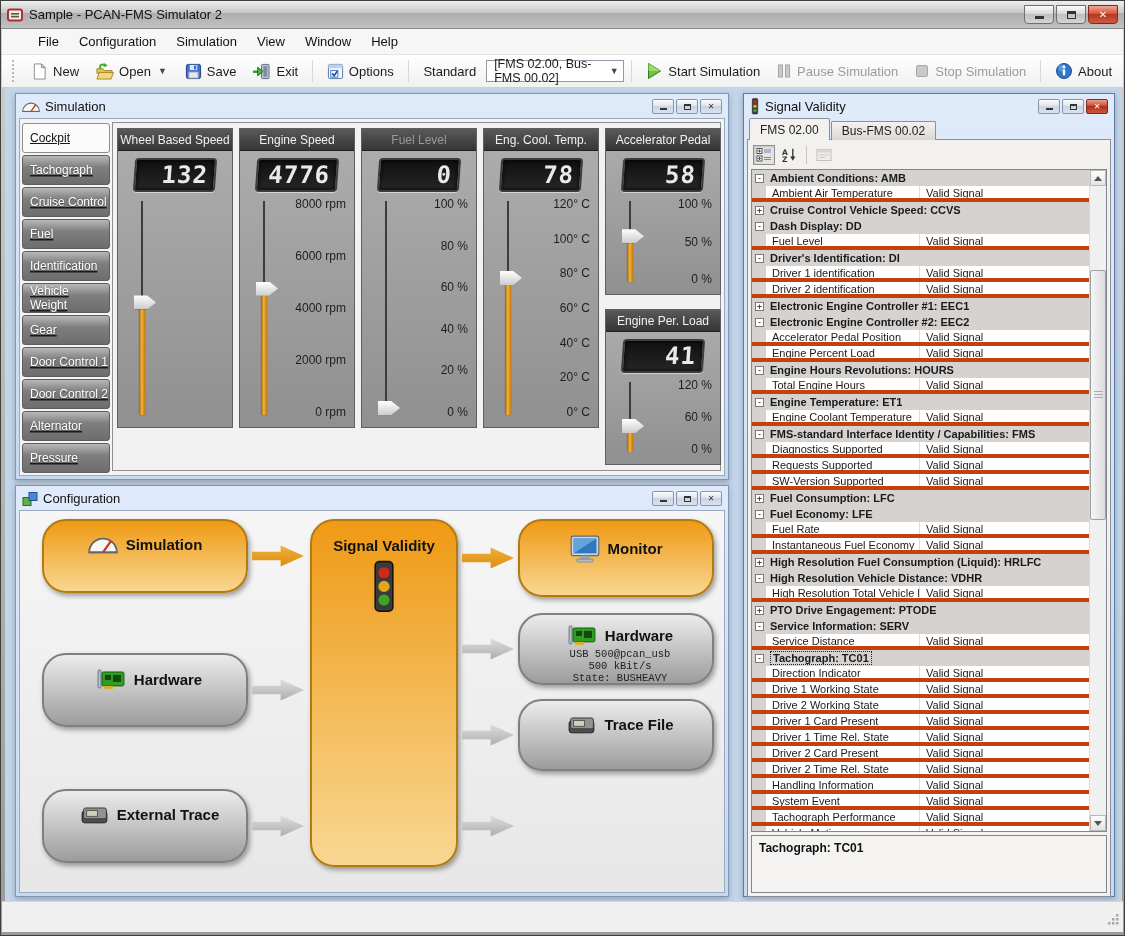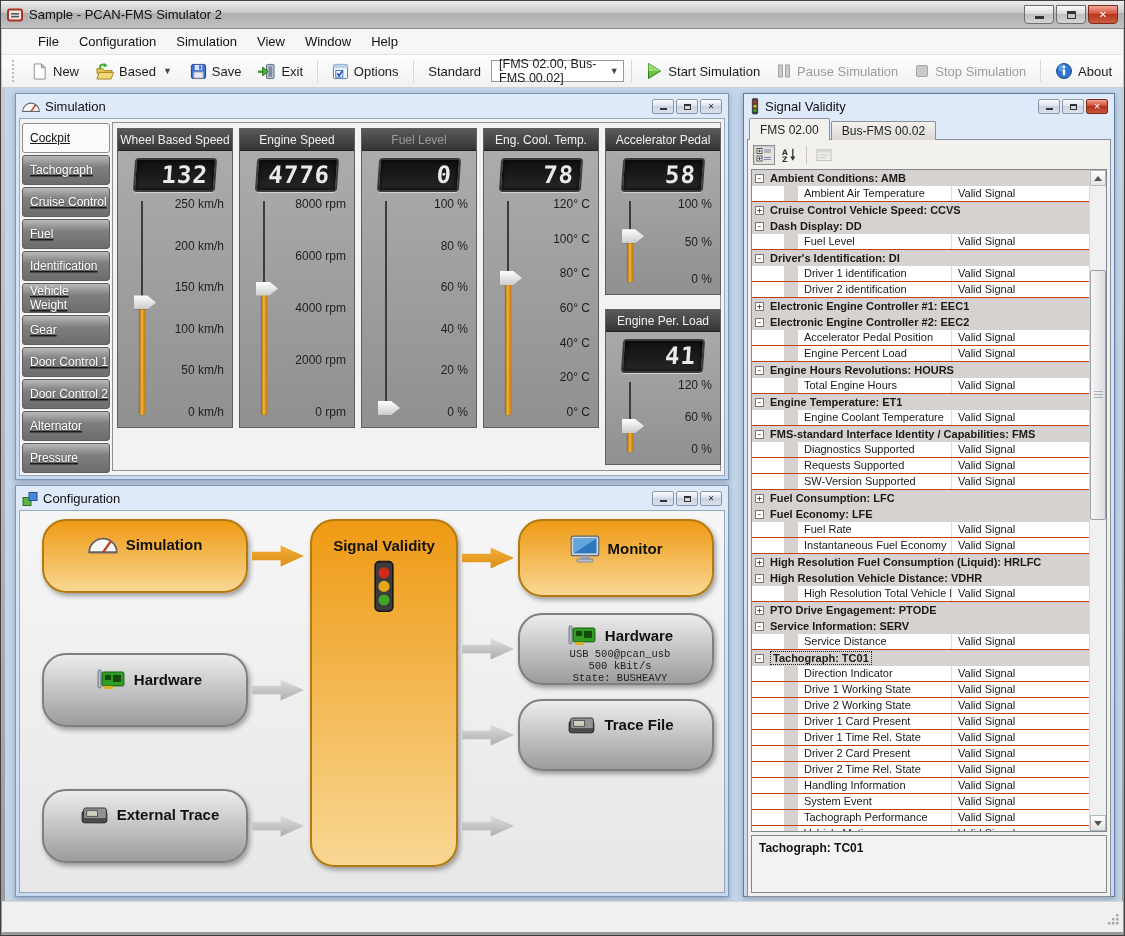--- a/index.html
+++ b/index.html
@@ -124,21 +124,21 @@
   .pg-btn.pressed { border:1px solid #8a8f99; background:#e6e3df; box-shadow:inset 1px 1px 2px rgba(0,0,0,.15); }
   .pg-btn.disabled { opacity:.55; }
   .pg-sep { width:1px; height:18px; background:#c9c5c0; margin:0 3px; }
   .sv-grid { position:relative; height:663px; border:1px solid #82878f; background:#fff; overflow:hidden; }
   .grid-rows { position:absolute; left:0; top:0; right:17px; }
   .cat-row { height:16px; background:#d6d2cf; display:flex; align-items:center; font-weight:bold; font-size:11px; }
   .exp-box { width:9px; height:9px; margin:0 6px 0 3px; background:#fff; border:1px solid #7a7a7a;
     font-size:9px; line-height:7px; text-align:center; font-weight:normal; flex:none; font-family:"DejaVu Sans Mono",monospace; }
   .cat-name { white-space:nowrap; overflow:hidden; }
   .cat-name.selected { border:1px dotted #222; padding:0 2px; }
-  .item-row { height:16px; display:flex; background:#fff; border-bottom:1px solid #c2410c; font-size:11px;padding-left:32px; }
+  .item-row { height:16px; display:flex; background:#fff; border-bottom:4px solid #c2410c; font-size:11px; }
   .item-gutter { width:14px; background:#d6d2cf; flex:none; }
   .item-label { width:154px; flex:none; padding:1px 4px 0 6px; white-space:nowrap; overflow:hidden; border-right:1px solid #dcdcdc; }
   .item-value { flex:1; padding:1px 0 0 6px; white-space:nowrap; overflow:hidden; }
   .sv-scroll { position:absolute; right:0; top:0; bottom:0; width:17px; background:#f0f0f0; border-left:1px solid #d9d9d9; }
   .scr-btn { position:absolute; left:0; width:16px; height:16px; background:linear-gradient(#fdfdfd,#e3e3e3);
     border:1px solid #b9b9b9; display:flex; align-items:center; justify-content:center; }
   .scr-up { top:0; } .scr-dn { bottom:0; }
   .tri-up { width:0; height:0; border-left:4px solid transparent; border-right:4px solid transparent; border-bottom:5px solid #555; }
   .tri-dn { width:0; height:0; border-left:4px solid transparent; border-right:4px solid transparent; border-top:5px solid #555; }
   .scr-thumb { position:absolute; left:0; top:100px; width:16px; height:250px;
@@ -200,21 +200,21 @@
     </div>
     <div class="tb-btn">
       <span class="icon" id="ic-open">
           <svg width="19" height="17" viewBox="0 0 20 18">
             <path d="M2 6 h6 l2 2 h8 v3 h-16 z" fill="#e8c34e" stroke="#a5832a"></path>
             <path d="M2 17 l2.5-7 h15 l-2.5 7 z" fill="#f3d878" stroke="#a5832a"></path>
             <path d="M6 6 C3.5 2 8.5 .5 10.5 2.5" stroke="#3fae29" stroke-width="2" fill="none"></path>
             <path d="M10 0 l3.5 3 -4.5 1.5 z" fill="#3fae29"></path>
           </svg>
         </span>
-      <span>Based</span>
+      <span>Open</span>
       <span class="drop-arrow">▼</span>
     </div>
     <div class="tb-btn">
       <span class="icon" id="ic-save">
           <svg width="17" height="17" viewBox="0 0 18 18">
             <rect x="1.5" y="1.5" width="15" height="15" rx="2" fill="#3a6fd8" stroke="#1e3f86"></rect>
             <rect x="5" y="2" width="8" height="5.5" fill="#dfe6f2"></rect>
             <rect x="9.5" y="2.6" width="2.4" height="4.2" fill="#3a6fd8"></rect>
             <rect x="4" y="9.5" width="10" height="6.5" fill="#e8e8e8" stroke="#99a"></rect>
           </svg>
@@ -331,28 +331,20 @@
             <div class="gcol">
               <div class="gauge tall">
                 <div class="gauge-header">Wheel Based Speed</div>
                 <div class="lcd-wrap">
                   <div class="lcd">132</div>
                 </div>
                 <div class="gauge-body">
                   <div class="track"></div>
                   <div class="fill" style="height: calc(52.8% - 0.392px);"></div>
                   <div class="thumb" style="bottom: calc(52.8% - 7.392px);"></div>
-                  <div class="scale">
-                    <div class="scale-label">250 km/h</div>
-                    <div class="scale-label">200 km/h</div>
-                    <div class="scale-label">150 km/h</div>
-                    <div class="scale-label">100 km/h</div>
-                    <div class="scale-label">50 km/h</div>
-                    <div class="scale-label">0 km/h</div>
-                  </div>
                 </div>
               </div>
             </div>
             <div class="gcol">
               <div class="gauge tall">
                 <div class="gauge-header">Engine Speed</div>
                 <div class="lcd-wrap">
                   <div class="lcd">4776</div>
                 </div>
                 <div class="gauge-body">

